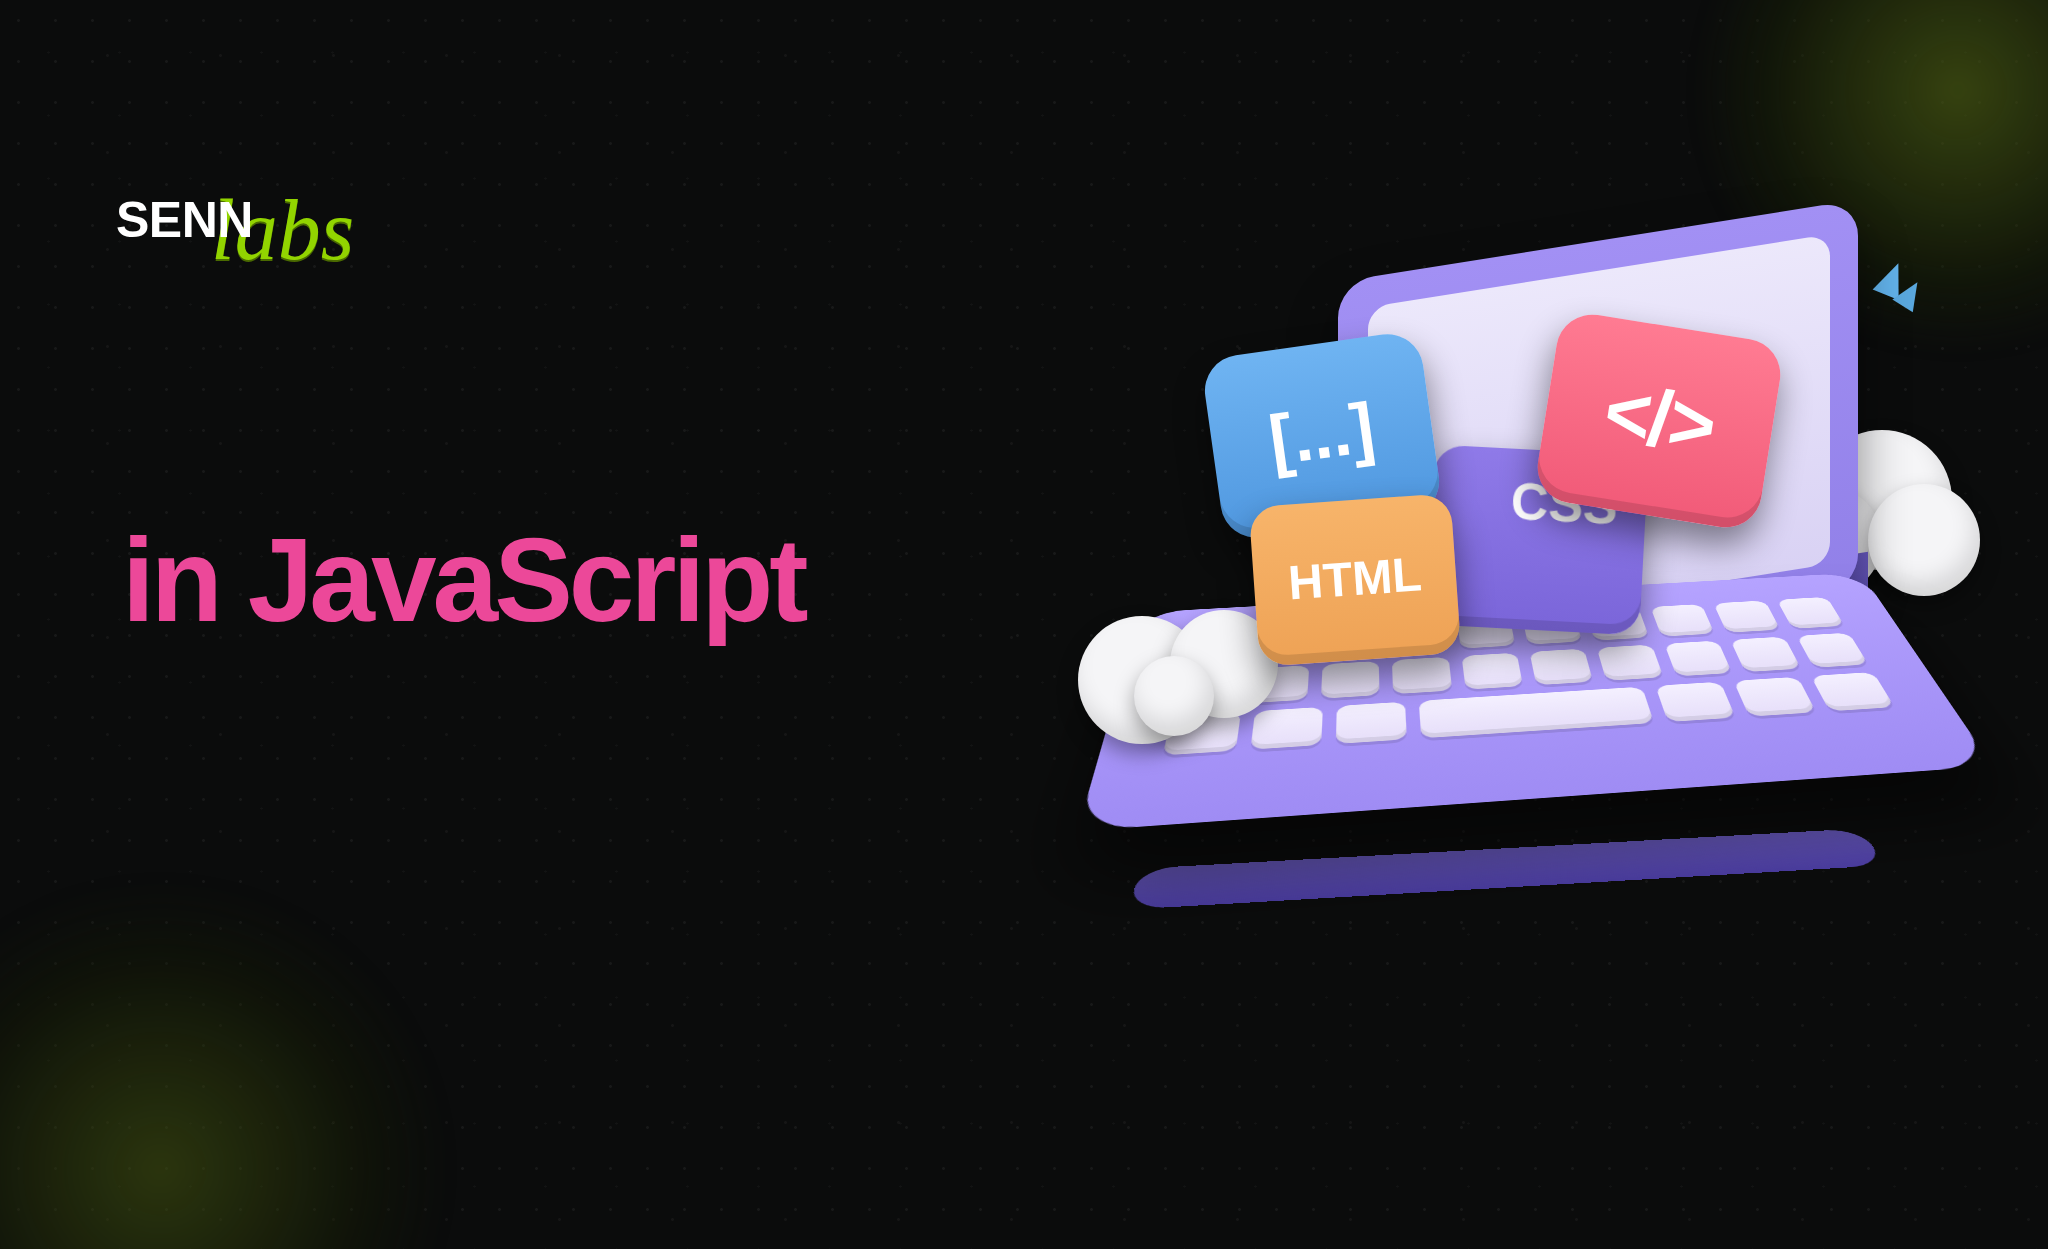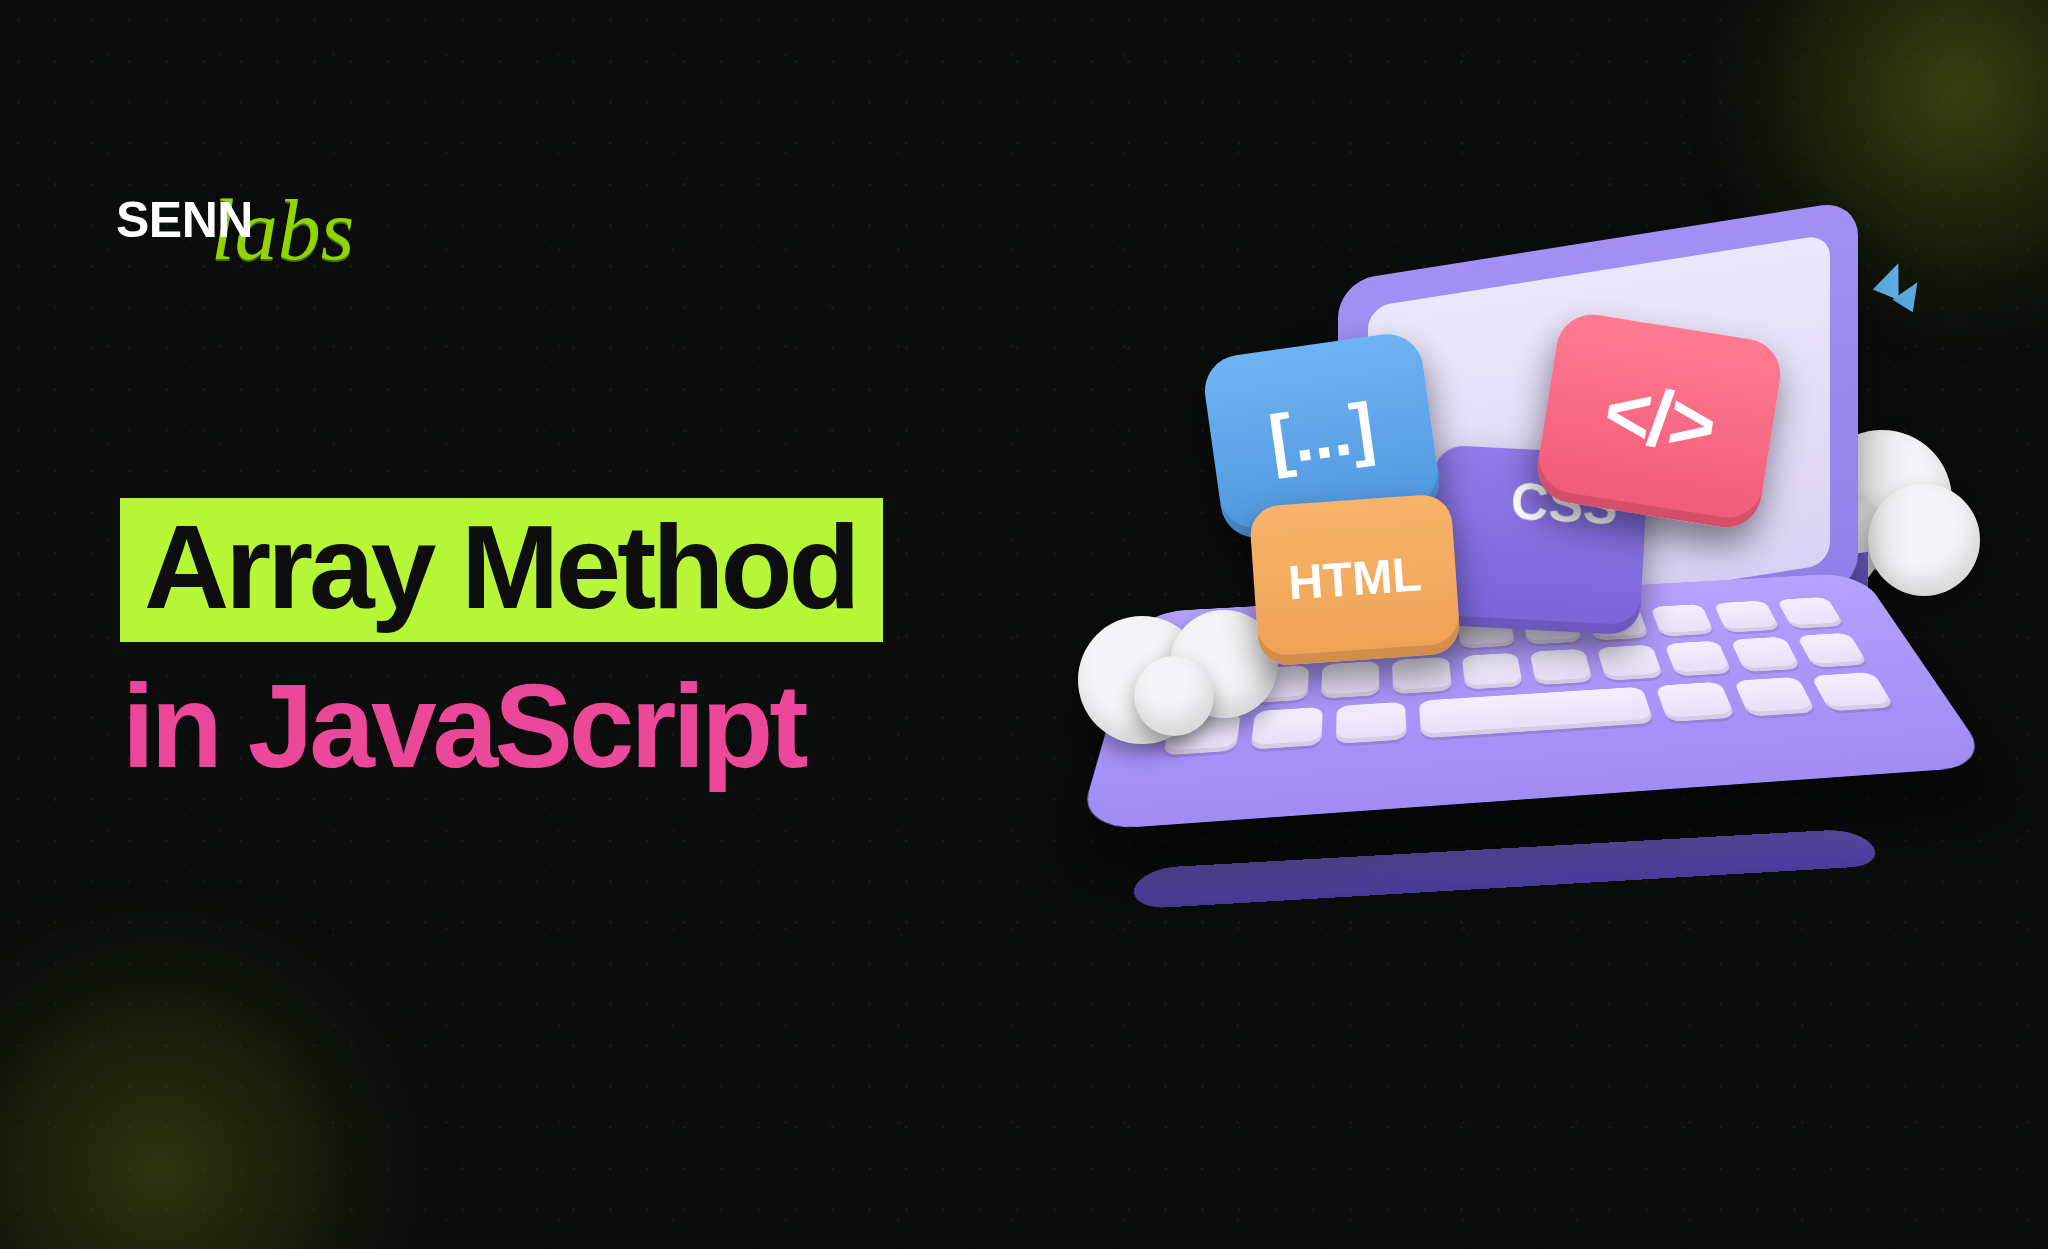--- a/index.html
+++ b/index.html
@@ -285,21 +285,20 @@
 <div class="noise"></div>
 <div class="glow-tr"></div>
 <div class="glow-bl"></div>
 
 <div class="logo">
   <span class="senn">SENN</span>
   <span class="labs">labs</span>
 </div>
 
 <div class="title-block">
-  <span class="title-hl">Array Method</span>
   <span class="title-sub">in JavaScript</span>
 </div>
 
 <div class="illus">
 
   <div class="accent-tri"></div>
 
   <div class="cloud cloud-right">
     <div class="lobe l1"></div>
       <div class="lobe l2"></div>

